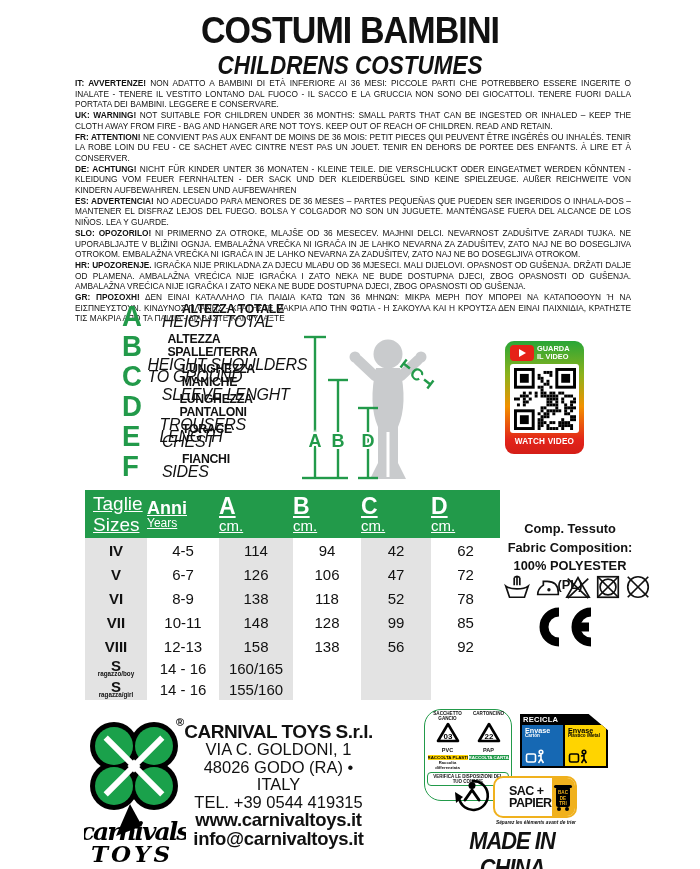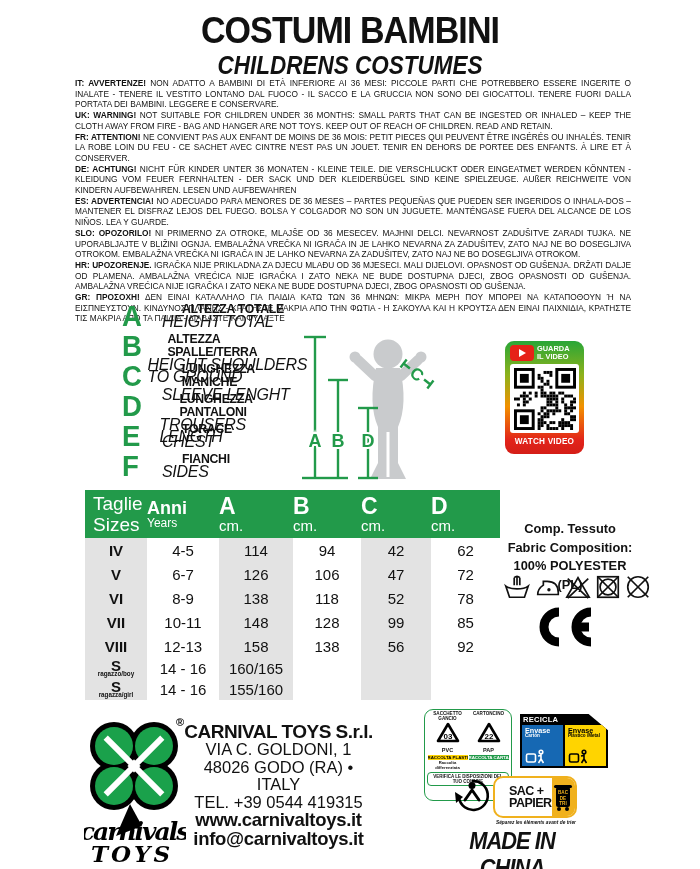--- a/index.html
+++ b/index.html
@@ -39,21 +39,21 @@
   .badge-title{color:#fff;font-weight:800;font-size:7.8px;line-height:7.8px;transform:scaleX(.95);
                transform-origin:left;}
   .qr-box{background:#fff;border-radius:3px;margin-top:3px;width:69px;height:69px;
           display:flex;align-items:center;justify-content:center;}
   .badge-foot{color:#fff;font-weight:800;font-size:8.2px;text-align:center;margin-top:4px;
               letter-spacing:.2px;}
 
   
   .size-table{top:490px;left:85px;width:415px;}
   .t-head{display:grid;grid-template-columns:62px 72px 74px 68px 70px 69px;background:#229a4a;
-          color:#fff;height:48px;}
+          color:#fff;height:48px;text-decoration:underline;}
   .t-head .hc{display:flex;flex-direction:column;justify-content:center;align-items:flex-start;
               line-height:1;}
   .hc.first{align-items:flex-start;padding-left:8px;}
   .h-taglie{font-size:19px;line-height:21px;}
   .h-anni{font-weight:800;font-size:18px;}
   .h-years{font-size:12px;margin-top:0;}
   .h-letter{font-weight:800;font-size:23px;}
   .h-unit{font-size:15px;margin-top:0px;}
   .t-body{position:relative;}
   .band{position:absolute;top:0;bottom:0;background:#e3e3e3;z-index:0;}
@@ -71,21 +71,21 @@
   .ce{top:604px;left:533px;}
 
   
   .logo{top:714px;left:84px;}
   .company{top:722px;left:181px;width:195px;text-align:center;}
   .co-name{font-weight:800;font-size:19px;line-height:19px;letter-spacing:-0.5px;}
   .co-line{font-size:16.5px;line-height:17.5px;}
   .co-strong{font-weight:800;font-size:18.5px;line-height:18.5px;letter-spacing:-0.3px;}
 
   
-  .eco-it{top:709px;left:424px;width:88px;height:92px;border:1.6px solid #229a4a;border-radius:9px;
+  .eco-it{top:709px;left:424px;width:88px;height:92px;border:1.6px solid #229a4a;border-radius:17px;
           box-sizing:border-box;padding:2px 2px 1px;text-align:center;}
   .eco-cols{display:flex;justify-content:space-around;}
   .eco-col{width:40px;}
   .eco-title{font-weight:bold;font-size:4.6px;line-height:4.8px;min-height:10px;}
   .eco-mat{font-weight:bold;font-size:5.5px;line-height:5.5px;}
   .eco-banner{font-weight:bold;font-size:4.4px;line-height:5.6px;margin-top:1px;
               white-space:nowrap;overflow:hidden;}
   .eco-banner.yellow{background:#ffd400;color:#000;}
   .eco-banner.green{background:#229a4a;color:#fff;}
   .eco-note{font-weight:bold;font-size:4.2px;line-height:5px;}

